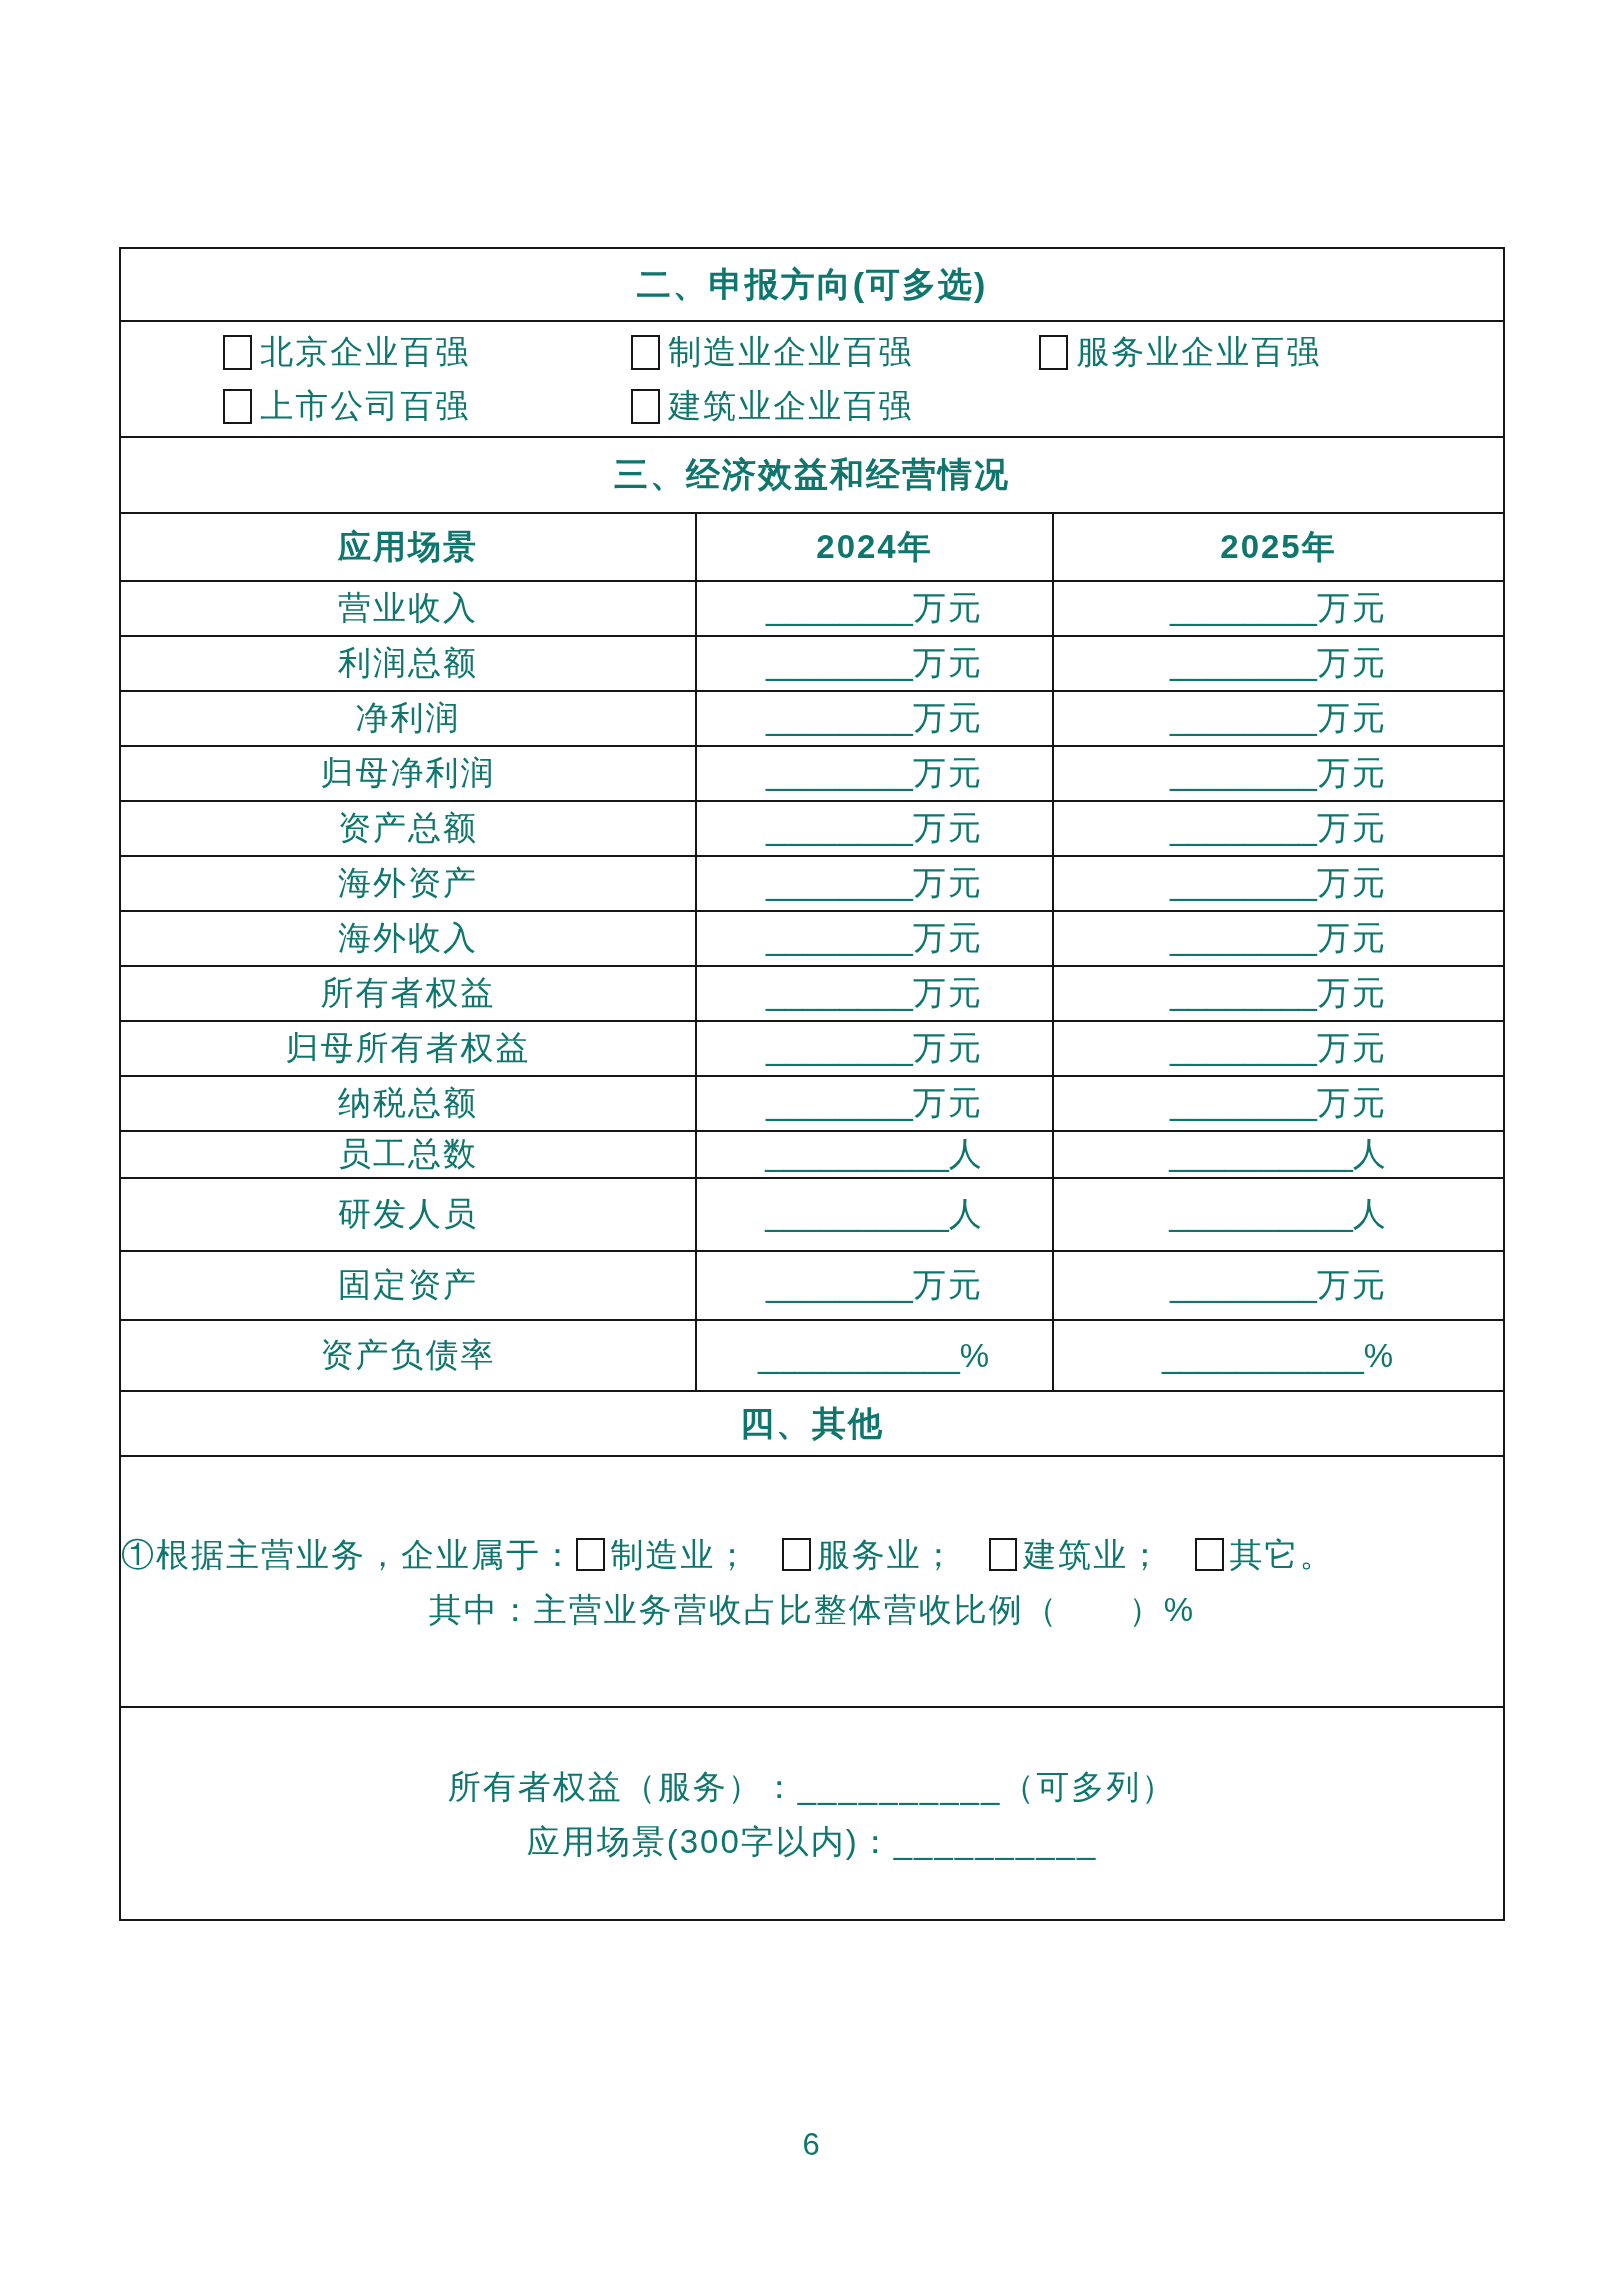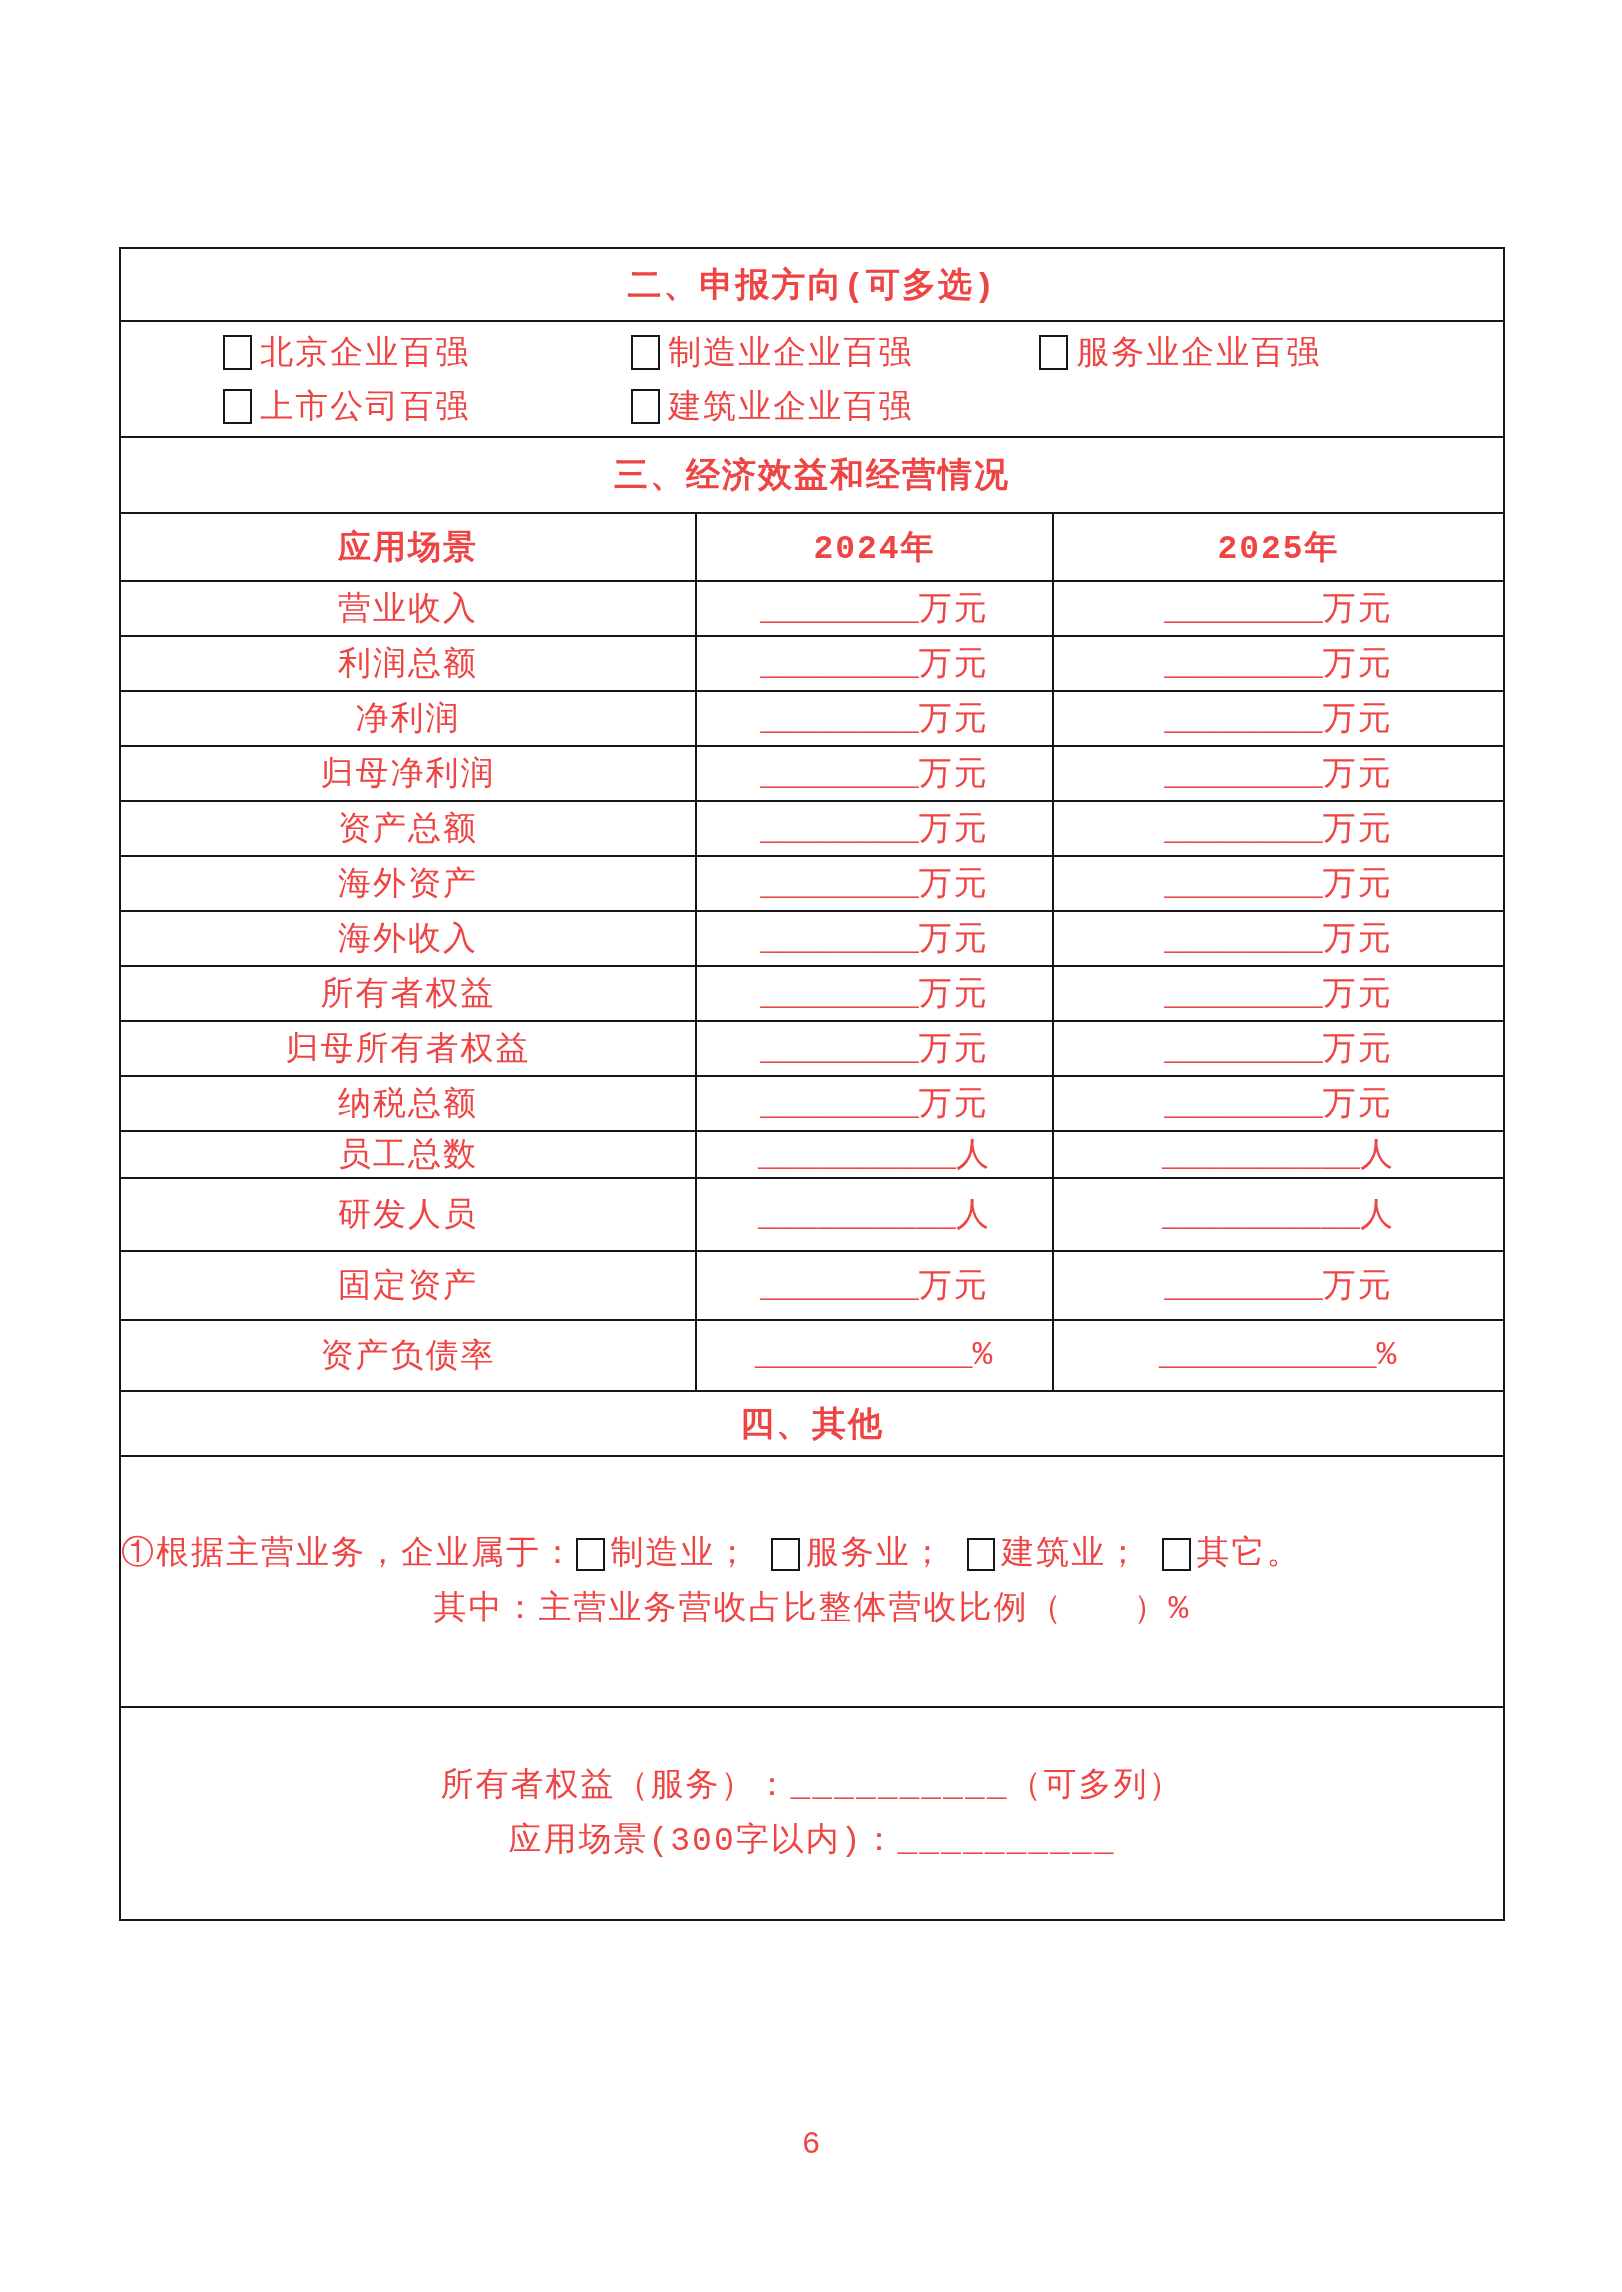--- a/index.html
+++ b/index.html
@@ -1,21 +1,21 @@
 <!DOCTYPE html>
 <html><head>
 <meta charset="utf-8">
 <style>
   html,body{margin:0;padding:0;background:#e8e8e8;}
   .page{
     position:relative;
     width:1622px;height:2293px;
     background:#ffffff;
-    font-family:Liberation Mono, monospace;
-    color:#ef4444;
+    font-family:Liberation Sans, sans-serif;
+    color:#0f766e;
     overflow:hidden;
     margin:0 auto;
   }
   table.form{
     position:absolute;
     left:119px;top:247px;
     width:1384px;
     border-collapse:collapse;
     table-layout:fixed;
     border:2.9px solid #161616;
@@ -52,21 +52,21 @@
   #metrics-body tr:nth-child(12){height:73px;}
   #metrics-body tr:nth-child(13){height:69px;}
   #metrics-body tr:nth-child(14){height:71px;}
   #metrics-body tr:nth-child(15){height:66px;}
   .blank{letter-spacing:0;}
   
   td.other-cell{text-align:left;vertical-align:top;}
   td.other1{padding:92px 11.8px 0 5.9px;}
   td.other2{padding:57px 11.8px 0 5.9px;}
   .o-line{min-height:55px;line-height:55px;white-space:nowrap;}
-  .opt-wrap{display:inline-flex;align-items:flex-start;gap:21px;vertical-align:middle;}
+  .opt-wrap{display:inline-flex;align-items:flex-start;gap:32px;vertical-align:middle;}
   .opt{display:inline-flex;align-items:center;}
   .opt .cbx{width:24.5px;height:29px;margin-right:5.9px;}
   .line1-flex{display:flex;align-items:center;}
   .page-num{
     position:absolute;
     left:0;top:2127px;width:100%;
     text-align:center;
     font-size:31px;letter-spacing:0;
   }
 </style>

